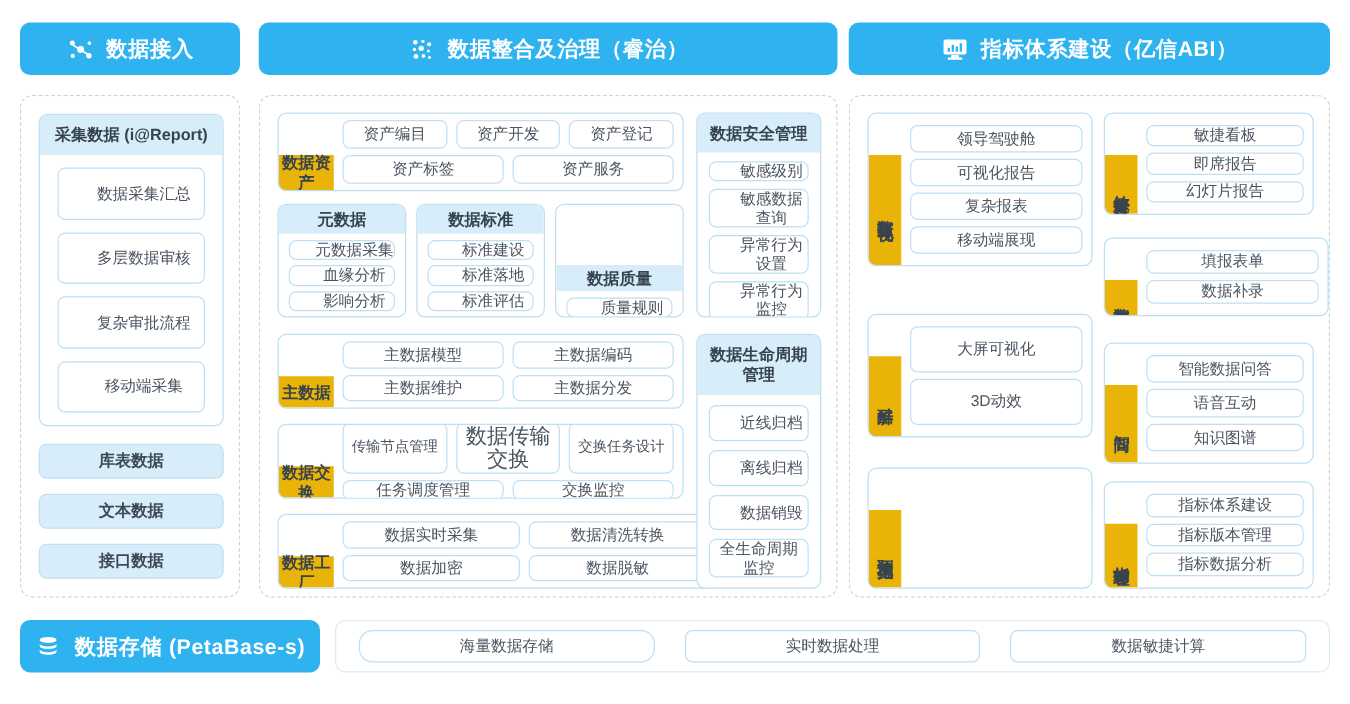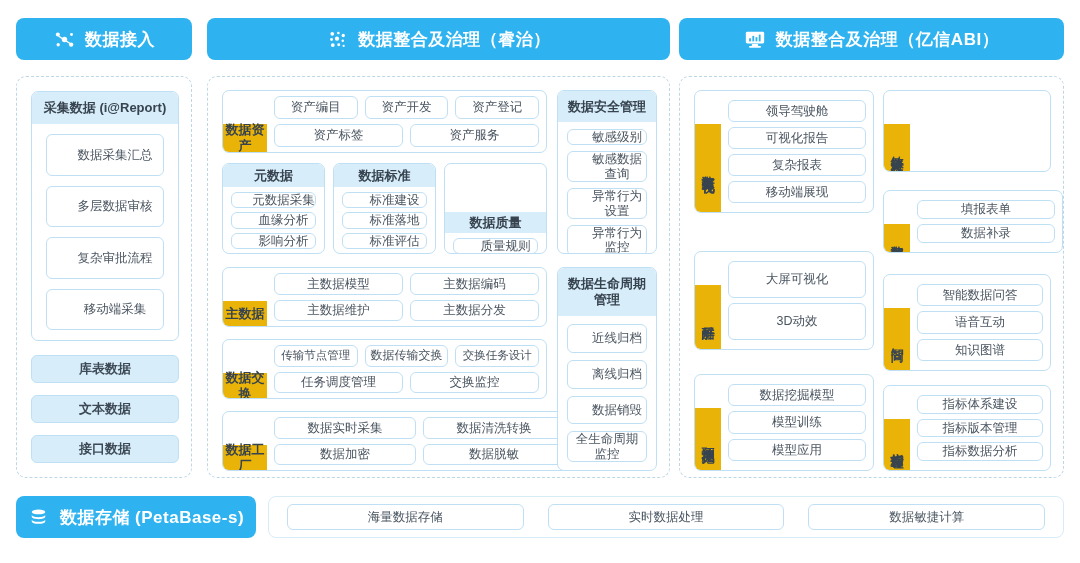--- a/index.html
+++ b/index.html
@@ -119,21 +119,21 @@
       <svg width="22" height="22" viewBox="0 0 24 24" fill="#fff">
         <rect x="2" y="4" width="20" height="13" rx="1.6"></rect>
         <rect x="8.5" y="17.5" width="7" height="2.6" rx="1"></rect>
         <rect x="5.5" y="19.6" width="13" height="1.9" rx="0.9"></rect>
         <rect x="5.6" y="11.2" width="2" height="3.4" fill="#2fb3f0"></rect>
         <rect x="9.1" y="8.6" width="2" height="6" fill="#2fb3f0"></rect>
         <rect x="12.6" y="10" width="2" height="4.6" fill="#2fb3f0"></rect>
         <rect x="16.1" y="7.2" width="2" height="7.4" fill="#2fb3f0"></rect>
       </svg>
     </span>
-    <span>数据整合及治理（亿信ABI）</span>
+    <span>指标体系建设（亿信ABI）</span>
   </div>
 
   <div class="abs dashed" style="left:16px;top:76px;width:176px;height:402px;">
 
     <div class="abs card" style="left:14px;top:14px;width:148px;height:250px;">
       <div class="card-hd" style="height:32px;">采集数据 (i@Report)</div>
       <div class="card-bd" style="padding:10px 14px;gap:10px;">
         <div class="chip">数据采集汇总</div>
         <div class="chip">多层数据审核</div>
         <div class="chip">复杂审批流程</div>
@@ -200,21 +200,21 @@
           <div class="chip">主数据分发</div>
         </div>
       </div>
     </div>
 
     <div class="abs group" style="left:14px;top:262px;width:325px;height:60px;">
       <div class="glabel" style="width:44px;">数据交换</div>
       <div class="gbody">
         <div class="grow">
           <div class="chip" style="font-size:11.5px;">传输节点管理</div>
-          <div class="chip" style="font-size:12px;">数据传输交换</div>
+          <div class="chip" style="font-size:17px;">数据传输交换</div>
           <div class="chip" style="font-size:11.5px;">交换任务设计</div>
         </div>
         <div class="grow">
           <div class="chip">任务调度管理</div>
           <div class="chip">交换监控</div>
         </div>
       </div>
     </div>
 
     <div class="abs group" style="left:14px;top:334px;width:351px;height:60px;">
@@ -277,32 +277,32 @@
         <div class="chip">大屏可视化</div>
         <div class="chip">3D动效</div>
       </div>
         </div>
     </div>
 
     <div class="abs group" style="left:14px;top:297px;width:180px;height:97px;">
       <div class="glabel" style="width:26px;">
           <span class="vlabel">预测挖掘</span>
         </div>
-      <div class="gbody">
-          <div class="gcol">
-        <div class="chip">数据挖掘模型</div>
-        <div class="chip">模型训练</div>
-        <div class="chip">模型应用</div>
-      </div>
-        </div>
     </div>
 
     <div class="abs group" style="left:203px;top:13px;width:168px;height:82px;">
       <div class="glabel" style="width:26px;">
           <span class="vlabel">敏捷分析</span>
+        </div>
+      <div class="gbody">
+          <div class="gcol">
+        <div class="chip">敏捷看板</div>
+        <div class="chip">即席报告</div>
+        <div class="chip">幻灯片报告</div>
+      </div>
         </div>
     </div>
 
     <div class="abs group" style="left:203px;top:113px;width:180px;height:63px;">
       <div class="glabel" style="width:26px;">
           <span class="vlabel">数据填报</span>
         </div>
       <div class="gbody">
           <div class="gcol">
         <div class="chip">填报表单</div>
@@ -343,18 +343,18 @@
       <svg width="19" height="19" viewBox="0 0 24 24" fill="#fff">
         <ellipse cx="12" cy="5" rx="8.5" ry="3"></ellipse>
         <path d="M3.5 8.6c0 1.7 3.8 3 8.5 3s8.5-1.3 8.5-3v2.6c0 1.7-3.8 3-8.5 3s-8.5-1.3-8.5-3z"></path>
         <path d="M3.5 14.4c0 1.7 3.8 3 8.5 3s8.5-1.3 8.5-3V17c0 1.7-3.8 3-8.5 3s-8.5-1.3-8.5-3z"></path>
       </svg>
     </span>
     <span>数据存储 (PetaBase-s)</span>
   </div>
 
   <div class="abs dashed" style="left:268px;top:496px;width:796px;height:42px;border-style:solid;border-color:#d8ecf8;border-radius:8px;display:flex;align-items:center;justify-content:space-around;padding:0 18px;gap:24px;">
-    <div class="chip" style="flex:1;height:26px;">海量数据存储</div>
+    <div class="chip" style="flex:1;height:26px;border-radius:11px;">海量数据存储</div>
     <div class="chip" style="flex:1;height:26px;">实时数据处理</div>
     <div class="chip" style="flex:1;height:26px;">数据敏捷计算</div>
   </div>
 
 </div>
 
 </body></html>

